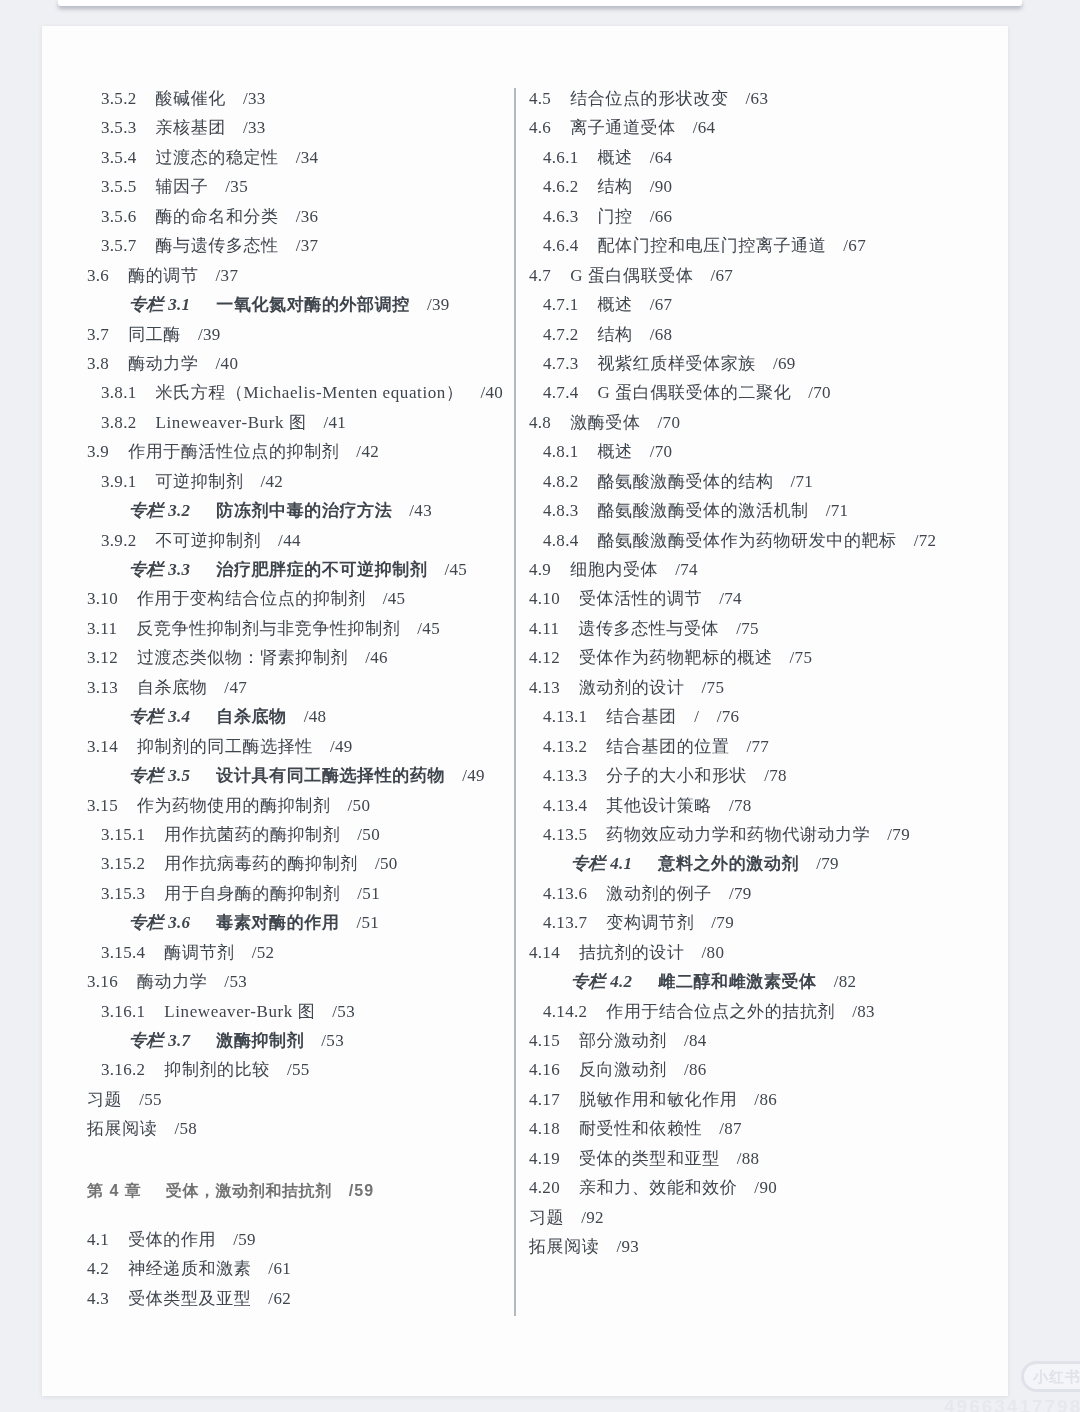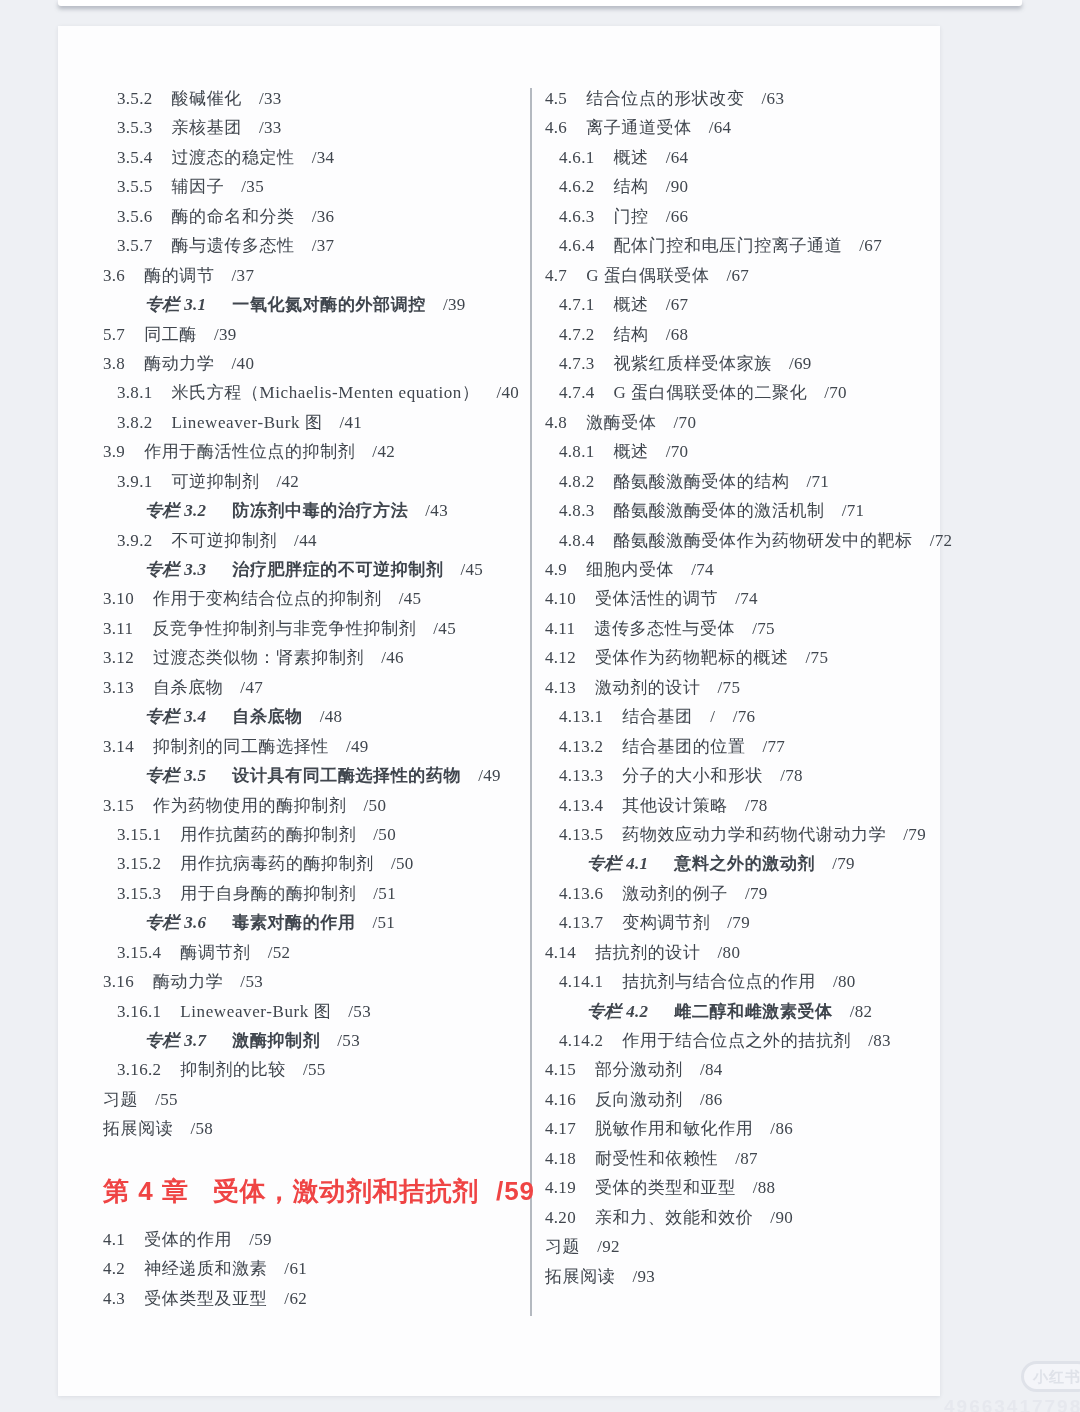--- a/index.html
+++ b/index.html
@@ -17,21 +17,21 @@
     color:var(--text);
     position:relative;
   }
   .prev-page-sliver{
     position:absolute;left:58px;top:0;width:964px;height:6px;
     background:#ffffff;
     box-shadow:0 3px 4px rgba(70,78,95,0.35);
     border-radius:0 0 3px 3px;
   }
   .paper{
-    position:absolute;left:58px;top:26px;width:882px;height:1370px;
+    position:absolute;left:42px;top:26px;width:966px;height:1370px;
     background:var(--paper);
     box-shadow:0 1px 4px rgba(45,55,75,0.10);
   }
   .column-divider{
     position:absolute;left:472px;top:62px;width:2px;height:1228px;
     background:var(--divider);
     opacity:.75;
   }
   .toc-col{
     position:absolute;top:58px;
@@ -47,27 +47,27 @@
   }
   .row .num{margin-right:19px;}
   .row .title{margin-right:17px;letter-spacing:.6px;}
   .row.sub{padding-left:14px;}
   .row.box{padding-left:17px;}
   .row.box .num{font-style:italic;margin-right:26px;font-weight:600;margin-left:25px;}
   .row.box .title{font-weight:600;}
   .row.chapter{
     font-family:"Liberation Sans","DejaVu Sans",sans-serif;
     font-weight:bold;
-    font-size:26px;
+    font-size:16px;
     height:auto;
     line-height:34px;
     margin-top:30px;
     margin-bottom:17px;
     letter-spacing:1px;
-    color:#ef4444;
+    color:#737373;
   }
   .row.chapter .num{margin-right:24px;}
   .watermark-pill{
     position:absolute;left:1021px;top:1361px;width:72px;height:31px;
     border:3px solid var(--watermark);
     border-radius:16px;
     background:rgba(248,249,251,.6);
     color:var(--watermark);
     font-family:"Liberation Sans","DejaVu Sans",sans-serif;
     font-size:15px;font-weight:bold;
@@ -90,21 +90,21 @@
   <div class="column-divider"></div>
   <div class="toc-col left" id="left-column">
       <div class="row sub"><span class="num">3.5.2</span><span class="title">酸碱催化</span><span class="page">/33</span></div>
       <div class="row sub"><span class="num">3.5.3</span><span class="title">亲核基团</span><span class="page">/33</span></div>
       <div class="row sub"><span class="num">3.5.4</span><span class="title">过渡态的稳定性</span><span class="page">/34</span></div>
       <div class="row sub"><span class="num">3.5.5</span><span class="title">辅因子</span><span class="page">/35</span></div>
       <div class="row sub"><span class="num">3.5.6</span><span class="title">酶的命名和分类</span><span class="page">/36</span></div>
       <div class="row sub"><span class="num">3.5.7</span><span class="title">酶与遗传多态性</span><span class="page">/37</span></div>
       <div class="row section"><span class="num">3.6</span><span class="title">酶的调节</span><span class="page">/37</span></div>
       <div class="row box"><span class="num">专栏 3.1</span><span class="title">一氧化氮对酶的外部调控</span><span class="page">/39</span></div>
-      <div class="row section"><span class="num">5.7</span><span class="title">同工酶</span><span class="page">/39</span></div>
+      <div class="row section"><span class="num">3.7</span><span class="title">同工酶</span><span class="page">/39</span></div>
       <div class="row section"><span class="num">3.8</span><span class="title">酶动力学</span><span class="page">/40</span></div>
       <div class="row sub"><span class="num">3.8.1</span><span class="title">米氏方程（Michaelis-Menten equation）</span><span class="page">/40</span></div>
       <div class="row sub"><span class="num">3.8.2</span><span class="title">Lineweaver-Burk 图</span><span class="page">/41</span></div>
       <div class="row section"><span class="num">3.9</span><span class="title">作用于酶活性位点的抑制剂</span><span class="page">/42</span></div>
       <div class="row sub"><span class="num">3.9.1</span><span class="title">可逆抑制剂</span><span class="page">/42</span></div>
       <div class="row box"><span class="num">专栏 3.2</span><span class="title">防冻剂中毒的治疗方法</span><span class="page">/43</span></div>
       <div class="row sub"><span class="num">3.9.2</span><span class="title">不可逆抑制剂</span><span class="page">/44</span></div>
       <div class="row box"><span class="num">专栏 3.3</span><span class="title">治疗肥胖症的不可逆抑制剂</span><span class="page">/45</span></div>
       <div class="row section"><span class="num">3.10</span><span class="title">作用于变构结合位点的抑制剂</span><span class="page">/45</span></div>
       <div class="row section"><span class="num">3.11</span><span class="title">反竞争性抑制剂与非竞争性抑制剂</span><span class="page">/45</span></div>
@@ -154,21 +154,20 @@
       <div class="row section"><span class="num">4.13</span><span class="title">激动剂的设计</span><span class="page">/75</span></div>
       <div class="row sub"><span class="num">4.13.1</span><span class="title">结合基团　/</span><span class="page">/76</span></div>
       <div class="row sub"><span class="num">4.13.2</span><span class="title">结合基团的位置</span><span class="page">/77</span></div>
       <div class="row sub"><span class="num">4.13.3</span><span class="title">分子的大小和形状</span><span class="page">/78</span></div>
       <div class="row sub"><span class="num">4.13.4</span><span class="title">其他设计策略</span><span class="page">/78</span></div>
       <div class="row sub"><span class="num">4.13.5</span><span class="title">药物效应动力学和药物代谢动力学</span><span class="page">/79</span></div>
       <div class="row box"><span class="num">专栏 4.1</span><span class="title">意料之外的激动剂</span><span class="page">/79</span></div>
       <div class="row sub"><span class="num">4.13.6</span><span class="title">激动剂的例子</span><span class="page">/79</span></div>
       <div class="row sub"><span class="num">4.13.7</span><span class="title">变构调节剂</span><span class="page">/79</span></div>
       <div class="row section"><span class="num">4.14</span><span class="title">拮抗剂的设计</span><span class="page">/80</span></div>
-      <div class="row sub"><span class="num">4.14.1</span><span class="title">拮抗剂与结合位点的作用</span><span class="page">/80</span></div>
       <div class="row box"><span class="num">专栏 4.2</span><span class="title">雌二醇和雌激素受体</span><span class="page">/82</span></div>
       <div class="row sub"><span class="num">4.14.2</span><span class="title">作用于结合位点之外的拮抗剂</span><span class="page">/83</span></div>
       <div class="row section"><span class="num">4.15</span><span class="title">部分激动剂</span><span class="page">/84</span></div>
       <div class="row section"><span class="num">4.16</span><span class="title">反向激动剂</span><span class="page">/86</span></div>
       <div class="row section"><span class="num">4.17</span><span class="title">脱敏作用和敏化作用</span><span class="page">/86</span></div>
       <div class="row section"><span class="num">4.18</span><span class="title">耐受性和依赖性</span><span class="page">/87</span></div>
       <div class="row section"><span class="num">4.19</span><span class="title">受体的类型和亚型</span><span class="page">/88</span></div>
       <div class="row section"><span class="num">4.20</span><span class="title">亲和力、效能和效价</span><span class="page">/90</span></div>
       <div class="row plain"><span class="title">习题</span><span class="page">/92</span></div>
       <div class="row plain"><span class="title">拓展阅读</span><span class="page">/93</span></div>

